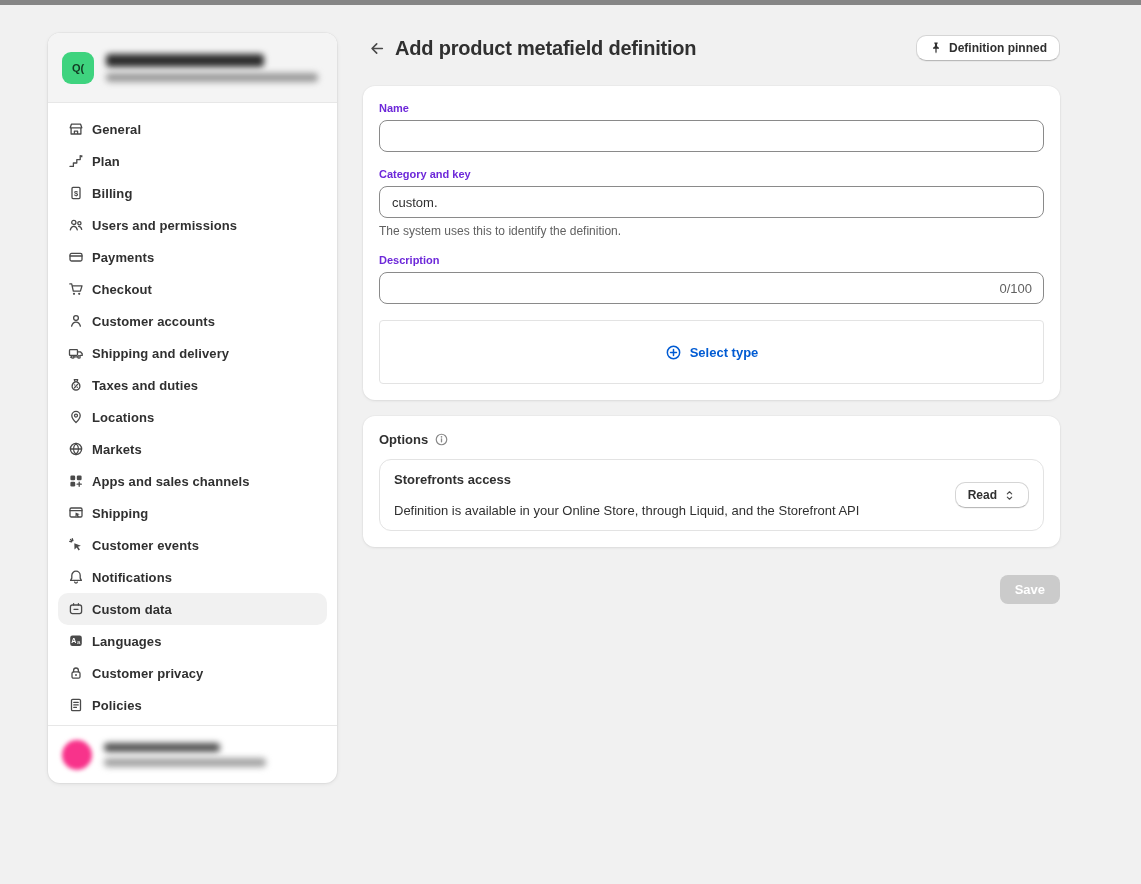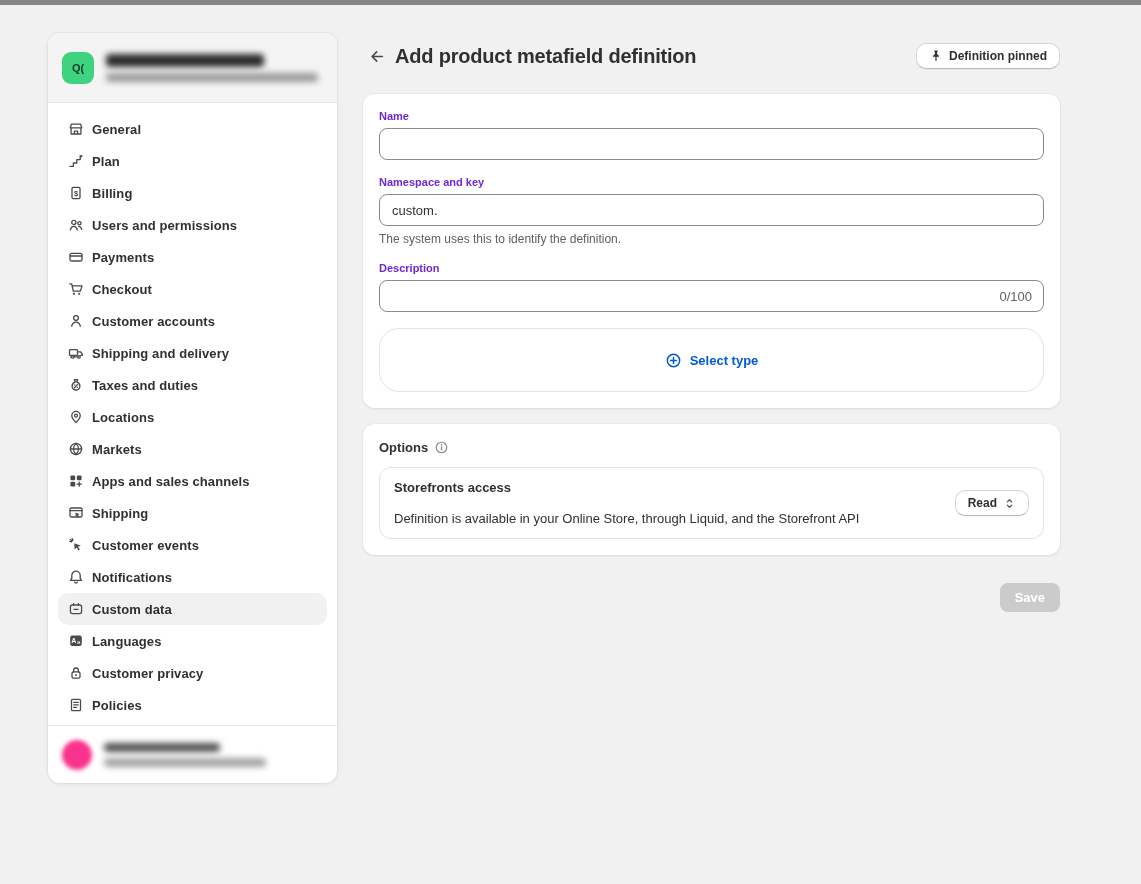--- a/index.html
+++ b/index.html
@@ -47,21 +47,21 @@
   .user-footer {
     flex:0 0 auto; height:58px; border-top:1px solid #e7e7e7;
     display:flex; align-items:center; gap:12px; padding:0 14px;
   }
   .user-avatar { width:30px; height:30px; border-radius:50%; background:#F8338B; filter:blur(2px); flex:0 0 auto; }
   .user-meta { display:flex; flex-direction:column; gap:6px; }
   .user-name-bar { width:116px; height:9px; background:#4f4f4f; }
   .user-email-bar { width:162px; height:9px; background:#a3a3a3; }
 
   
-  .main { position:absolute; left:363px; top:40px; width:697px; }
+  .main { position:absolute; left:363px; top:32px; width:697px; }
   .page-header { display:flex; align-items:center; height:32px; margin-bottom:22px; }
   .back-btn { width:26px; height:26px; display:flex; align-items:center; justify-content:center;
     border-radius:8px; cursor:pointer; margin-right:6px; }
   .page-title { font-size:20px; font-weight:700; letter-spacing:-.2px; color:#303030; }
   .header-spacer { flex:1; }
   .pill-btn {
     display:inline-flex; align-items:center; gap:6px;
     background:#fff; border:1px solid #d5d5d5; border-bottom-color:#b9b9b9;
     border-radius:10px; padding:5px 12px; font-size:12px; font-weight:600; color:#303030;
     box-shadow:0 1px 0 rgba(0,0,0,.04); cursor:pointer; font-family:inherit;
@@ -75,21 +75,21 @@
     width:100%; height:32px; border:1px solid #8a8a8a; border-radius:8px;
     padding:0 12px; font-size:13px; color:#303030; background:#fff; outline:none;
     font-family:inherit; display:flex; align-items:center;
   }
   .input-wrap { position:relative; }
   .char-counter { position:absolute; right:12px; top:50%; transform:translateY(-50%);
     font-size:13px; color:#616161; pointer-events:none; }
   .help-text { font-size:12px; color:#616161; margin-top:6px; }
   .field-group { margin-bottom:16px; }
   .select-type-box {
-    border:1px solid #e3e3e3; border-radius:20px; height:64px;
+    border:1px solid #e3e3e3; border-radius:4px; height:64px;
     display:flex; align-items:center; justify-content:center; cursor:pointer;
   }
   .select-type-inner { display:flex; align-items:center; gap:8px; }
   .select-type-label { font-size:13px; font-weight:650; color:#005BD3; }
 
   .section-heading { font-size:13px; font-weight:650; color:#303030; margin-bottom:12px;
     display:flex; align-items:center; gap:6px; }
   .inner-row {
     border:1px solid #e3e3e3; border-radius:12px; padding:12px 14px;
     display:flex; align-items:center; justify-content:space-between; gap:12px;
@@ -333,21 +333,21 @@
     </button>
   </div>
 
   <div class="card">
     <div class="field-group">
       <label class="field-label">Name</label>
       <input class="text-input" type="text" value="" style="">
     </div>
 
     <div class="field-group">
-      <label class="field-label">Namespace and key</label>
+      <label class="field-label">Category and key</label>
       <input class="text-input" type="text" value="custom." style="">
       <div class="help-text">The system uses this to identify the definition.</div>
     </div>
 
     <div class="field-group">
       <label class="field-label">Description</label>
       <div class="input-wrap">
         <input class="text-input" type="text" style="padding-right: 56px;" value="">
         <span class="char-counter">0/100</span>
       </div>

